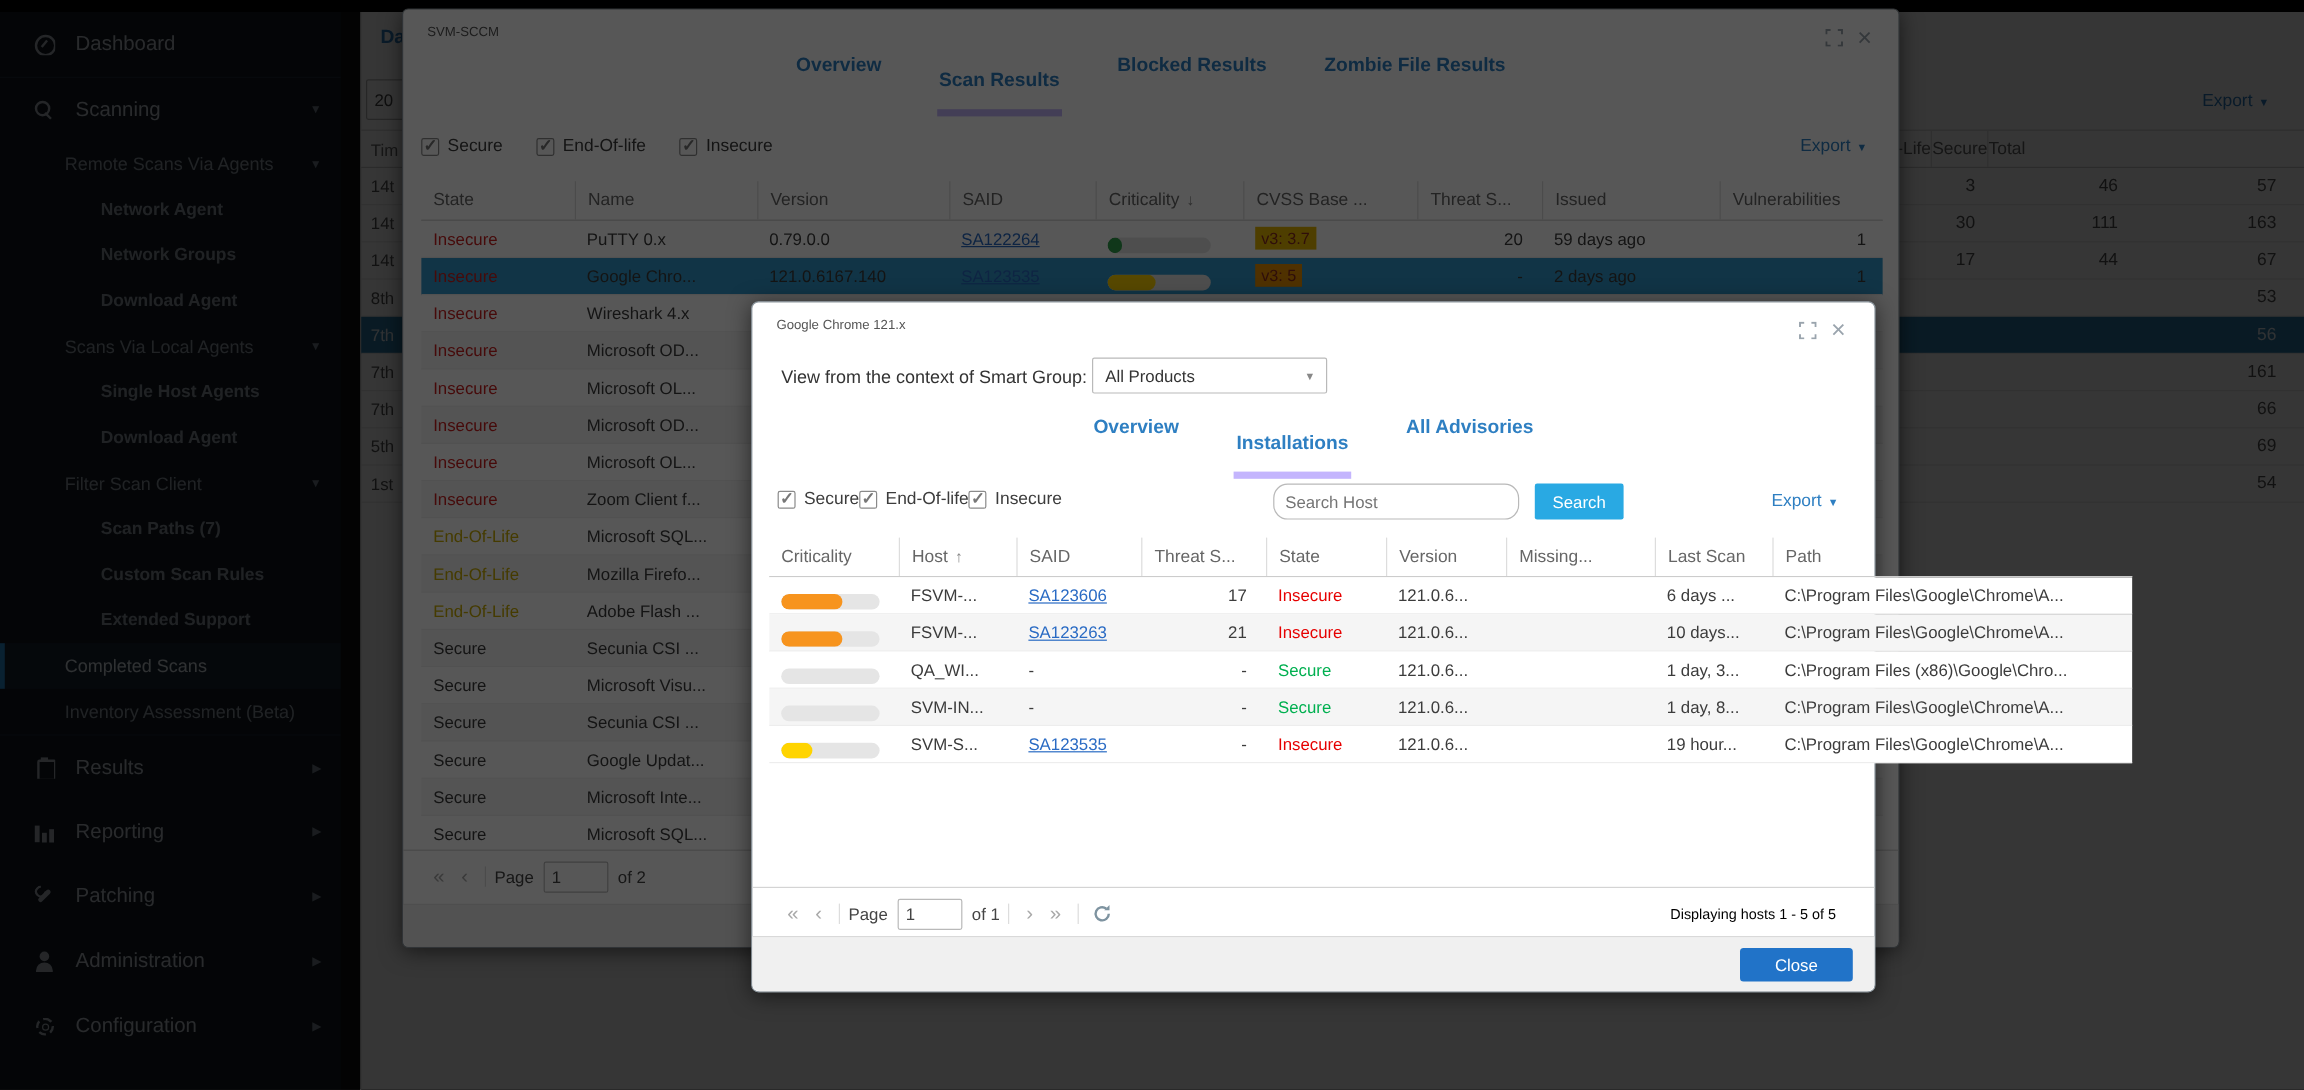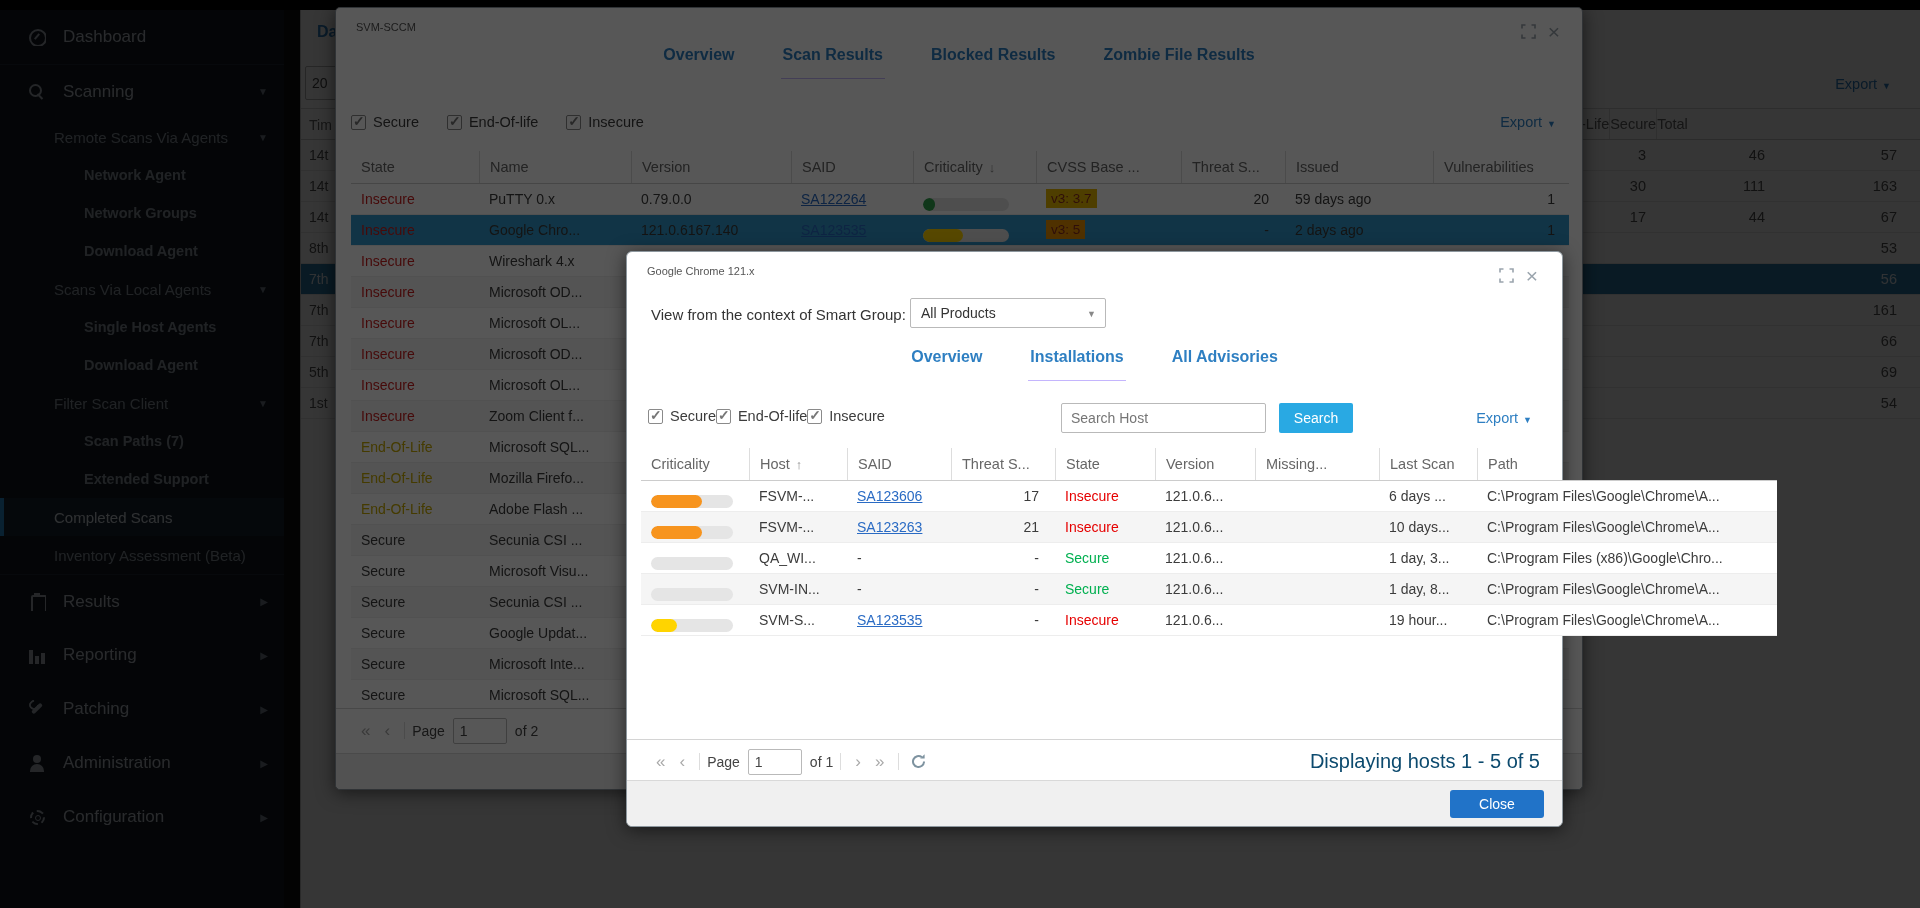--- a/index.html
+++ b/index.html
@@ -58,21 +58,21 @@
   .mask1{position:absolute;inset:0;z-index:2;background:rgba(0,0,0,0.38);}
   .mask2{position:absolute;inset:0;z-index:4;background:rgba(0,0,0,0.66);}
 
   
   .modal{position:absolute;background:#fff;border-radius:5px;box-shadow:0 3px 18px rgba(0,0,0,0.55);border:1px solid #8d979e;}
   .mtitle{position:absolute;left:20px;top:13px;font-size:11px;color:#555;}
   .winbtns{position:absolute;top:16px;display:flex;gap:12px;align-items:center;}
   .xchar{font-size:21px;line-height:13px;color:#9aa4ad;cursor:pointer;}
   .tabbar{position:absolute;left:0;right:0;display:flex;justify-content:center;gap:44px;}
   .tab{font-size:16px;font-weight:bold;color:#2e7fc2;padding:0 2px 14px 2px;cursor:pointer;white-space:nowrap;}
-  .tab.sel{border-bottom:1px solid #c4b5fd;}
+  .tab.sel{border-bottom:6px solid #c4b5fd;margin-top:13px;}
   .filters{position:absolute;display:flex;gap:28px;}
   .chk{display:flex;align-items:center;gap:7px;font-size:14.5px;color:#3c3c3c;cursor:pointer;}
   .box{width:15px;height:15px;border:1px solid #8a8a8a;border-radius:2px;background:#fff;position:relative;}
   .box.on::after{content:"✓";position:absolute;left:1px;top:-3px;font-size:14px;color:#777;font-weight:bold;}
   .explink{position:absolute;font-size:14.5px;color:#2e7fc2;cursor:pointer;white-space:nowrap;}
   .ghead{position:absolute;display:flex;height:33px;line-height:32px;border-bottom:1px solid #ccc;color:#666;font-size:14.5px;}
   .ghead .hc{padding-left:10px;white-space:nowrap;overflow:hidden;}
   .ghead .hc + .hc{border-left:1px solid #ddd;}
   .gbody{position:absolute;overflow:hidden;}
   .row{display:flex;height:31px;line-height:31px;font-size:14px;color:#3c3c3c;border-bottom:1px solid #ededed;background:#fff;}
@@ -89,21 +89,21 @@
   .fill{display:block;height:13px;border-radius:7px;padding:0 !important;}
   .badge{display:inline-block;line-height:19px;height:19px;margin-top:5px;padding:0 5px !important;font-size:13.5px;color:#8a2b1e;}
   .tnum{text-align:right;padding-right:16px !important;}
   .vnum{text-align:right;padding-right:14px !important;}
   .sarr{font-size:13px;color:#888;margin-left:6px;padding:0 !important;display:inline;}
   .pagbar{position:absolute;left:0;right:0;height:44px;border-top:1px solid #d4d4d4;display:flex;align-items:center;font-size:14px;color:#444;}
   .pbtn{color:#a9a9a9;font-size:17px;padding:0 7px;cursor:pointer;}
   .psep{width:1px;height:17px;background:#ddd;margin:0 7px;}
   .pginput{width:54px;height:26px;border:1px solid #b9b9b9;border-radius:2px;font-size:14px;color:#444;padding:0 6px;margin:0 8px;}
   .pglabel{white-space:nowrap;}
-  .pagstatus{margin-left:auto;margin-right:22px;color:#0c4a6e;font-size:20px;white-space:nowrap;}
+  .pagstatus{margin-left:auto;margin-right:32px;color:#000000;font-size:12px;white-space:nowrap;}
   .mfooter{position:absolute;left:0;right:0;bottom:0;background:#f0f0f0;border-top:1px solid #d9d9d9;border-radius:0 0 5px 5px;}
 
   
   .m1{left:335px;top:7px;width:1248px;height:783px;z-index:3;}
   .m1 .winbtns{right:22px;}
   .m1 .tabbar{top:38px;}
   .m1 .filters{left:15px;top:106px;}
   .m1 .explink{right:26px;top:106px;}
   .m1 .ghead{left:15px;top:143px;width:1218px;}
   .m1 .ghead .hc:nth-of-type(1){width:128px;}
@@ -122,21 +122,21 @@
   .m1 .mfooter{height:36px;}
 
   
   .m2{left:626px;top:251px;width:937px;height:576px;z-index:5;border-radius:6px;}
   .m2 .winbtns{right:24px;}
   .sgrow-label{position:absolute;left:24px;top:54px;font-size:15px;color:#333;}
   .sgselect{position:absolute;left:283px;top:46px;width:196px;height:30px;border:1px solid #b9b9b9;border-radius:2px;font-size:14px;color:#333;line-height:28px;padding-left:10px;cursor:pointer;background:#fff;}
   .sgselect .dc{position:absolute;right:9px;top:1px;color:#888;}
   .m2 .tabbar{top:96px;}
   .m2 .filters{left:21px;top:156px;gap:0;}
-  .searchbox{position:absolute;left:434px;top:151px;width:205px;height:30px;border:1px solid #b9b9b9;border-radius:2px;font-size:14px;color:#444;padding:0 9px;}
+  .searchbox{position:absolute;left:434px;top:151px;width:205px;height:30px;border:1px solid #b9b9b9;border-radius:12px;font-size:14px;color:#444;padding:0 9px;}
   .searchbtn{position:absolute;left:652px;top:151px;width:74px;height:30px;background:#29a9e3;color:#fff;border:none;border-radius:2px;font-size:14px;cursor:pointer;}
   .m2 .explink{right:30px;top:158px;}
   .m2 .ghead{left:14px;top:196px;width:1136px;}
   .m2 .ghead .hc:nth-of-type(1){width:108px;}
   .m2 .ghead .hc:nth-of-type(2){width:98px;}
   .m2 .ghead .hc:nth-of-type(3){width:104px;}
   .m2 .ghead .hc:nth-of-type(4){width:104px;}
   .m2 .ghead .hc:nth-of-type(5){width:100px;}
   .m2 .ghead .hc:nth-of-type(6){width:100px;}
   .m2 .ghead .hc:nth-of-type(7){width:124px;}
@@ -219,20 +219,25 @@
           <span class="slabel">Filter Scan Client</span>
           <span class="chev">▼</span>
         </div>
 
         <div class="sitem lv2">
 
           <span class="slabel">Scan Paths (7)</span>
           <span class="chev"></span>
         </div>
 
+        <div class="sitem lv2">
+
+          <span class="slabel">Custom Scan Rules</span>
+          <span class="chev"></span>
+        </div>
 
         <div class="sitem lv2">
 
           <span class="slabel">Extended Support</span>
           <span class="chev"></span>
         </div>
 
         <div class="sitem sel lv1">
 
           <span class="slabel">Completed Scans</span>

